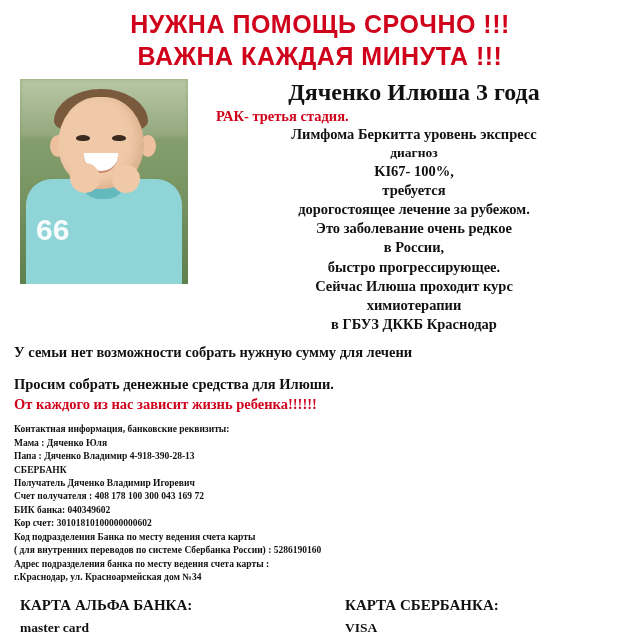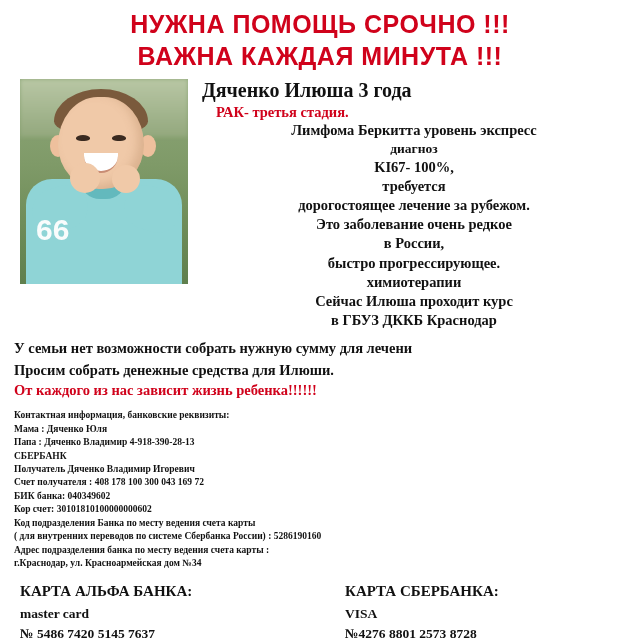--- a/index.html
+++ b/index.html
@@ -136,23 +136,23 @@
     width: 28px; height: 28px; background: #f0c9a8; border-radius: 50%;
   }
 
   .top-text {
     flex: 1 1 auto;
     padding-left: 14px;
     text-align: center;
     font-family: "Liberation Serif", serif;
   }
   .name {
-    font-size: 20px;
-    font-weight: bold;
-    text-align: left;
+    font-size: 24px;
+    font-weight: bold;
+    text-align: center;
     margin-bottom: 2px;
   }
   .diag-red {
     color: #d0021b;
     font-weight: bold;
     font-size: 14.5px;
     text-align: left;
     margin-left: 14px;
   }
   .tline {
@@ -162,21 +162,21 @@
   }
   .tline.small { font-size: 13.5px; }
 
   
   .appeal {
     text-align: left;
     margin-top: 10px;
     font-weight: bold;
   }
   .appeal .a1 { font-size: 14.5px; }
-  .appeal .a2 { font-size: 14.5px; margin-top: 5px; }
+  .appeal .a2 { font-size: 14.5px; margin-top: 15px; }
   .appeal .a3 {
     font-size: 14.5px;
     color: #d0021b;
     margin-top: 3px;
   }
 
   
   .contacts {
     margin-top: 10px;
     font-size: 9.5px;
@@ -246,22 +246,22 @@
       <div class="name">Дяченко Илюша 3 года</div>
       <div class="diag-red">РАК- третья стадия.</div>
       <div class="tline">Лимфома Беркитта  уровень экспресс</div>
       <div class="tline small">диагноз</div>
       <div class="tline">KI67- 100%,</div>
       <div class="tline">требуется</div>
       <div class="tline">дорогостоящее лечение за рубежом.</div>
       <div class="tline">Это заболевание очень редкое</div>
       <div class="tline">в России,</div>
       <div class="tline">быстро прогрессирующее.</div>
+      <div class="tline">Сейчас Илюша проходит курс</div>
       <div class="tline">химиотерапии</div>
-      <div class="tline">Сейчас Илюша проходит курс</div>
       <div class="tline">в ГБУЗ ДККБ Краснодар</div>
     </div>
   </div>
 
   <div class="appeal">
     <div class="a1">У семьи нет возможности собрать нужную сумму для лечени</div>
     <div class="a2">Просим собрать денежные средства для Илюши.</div>
     <div class="a3">От каждого из нас зависит жизнь ребенка!!!!!!</div>
   </div>
 

